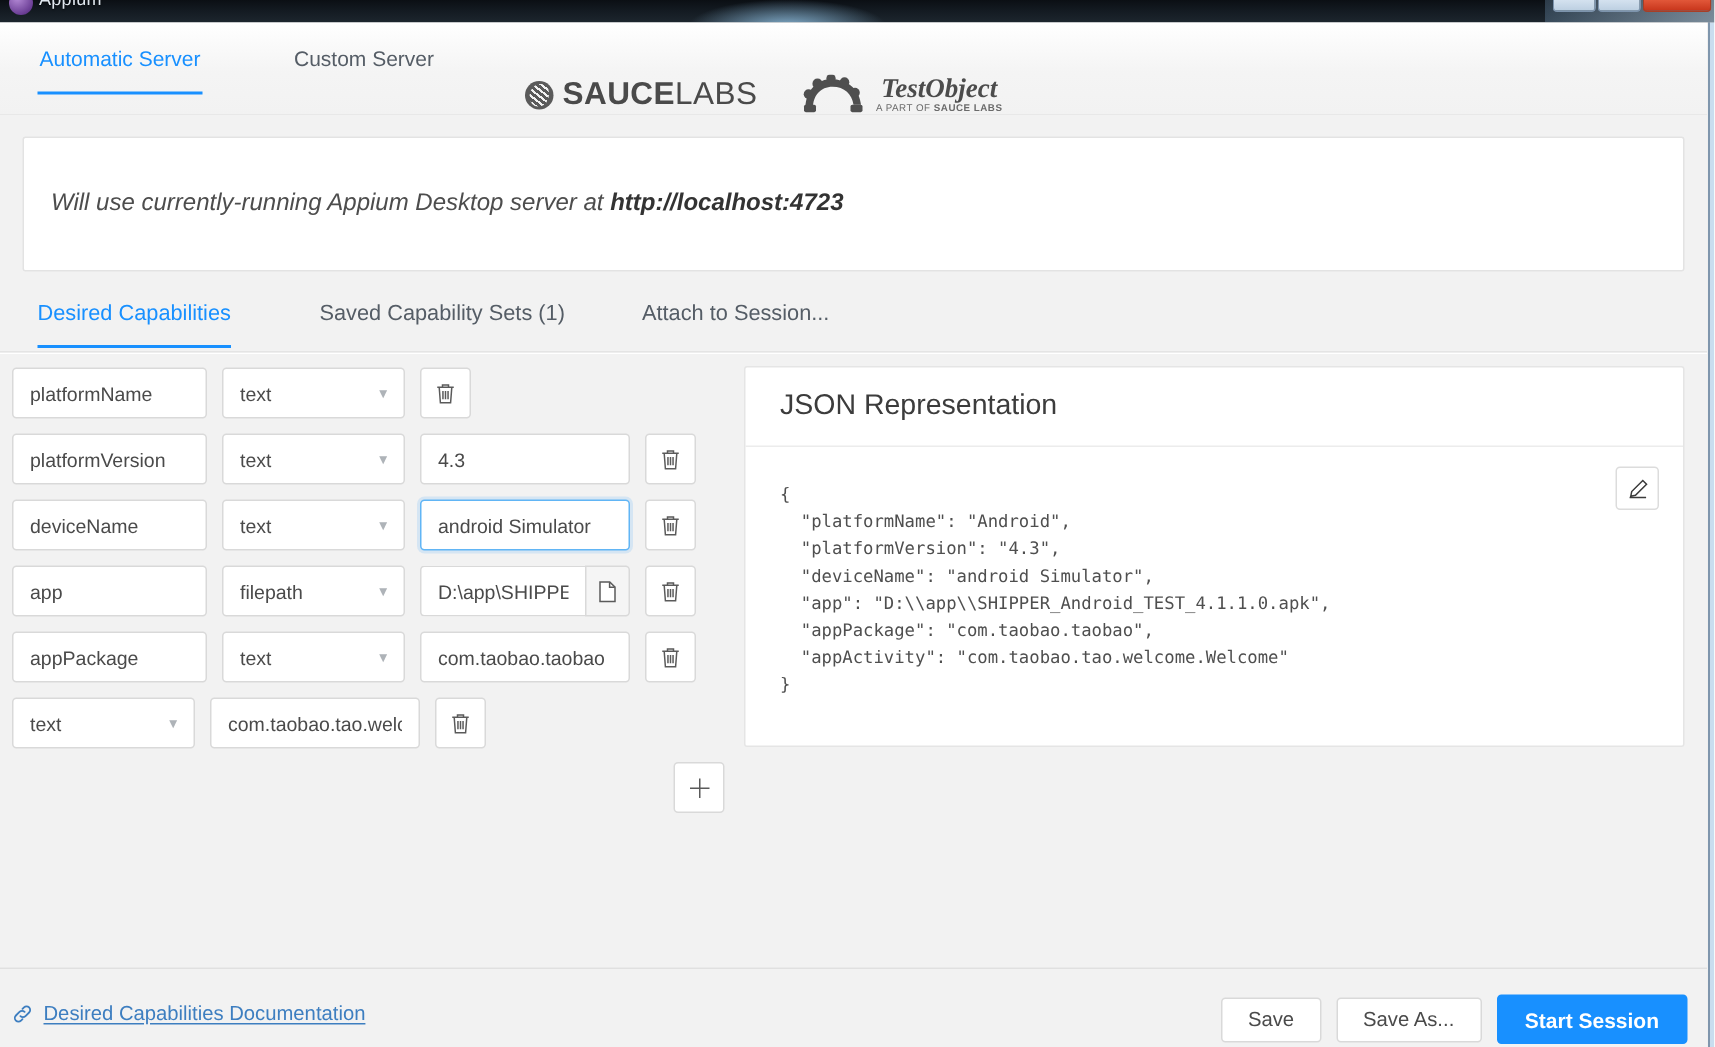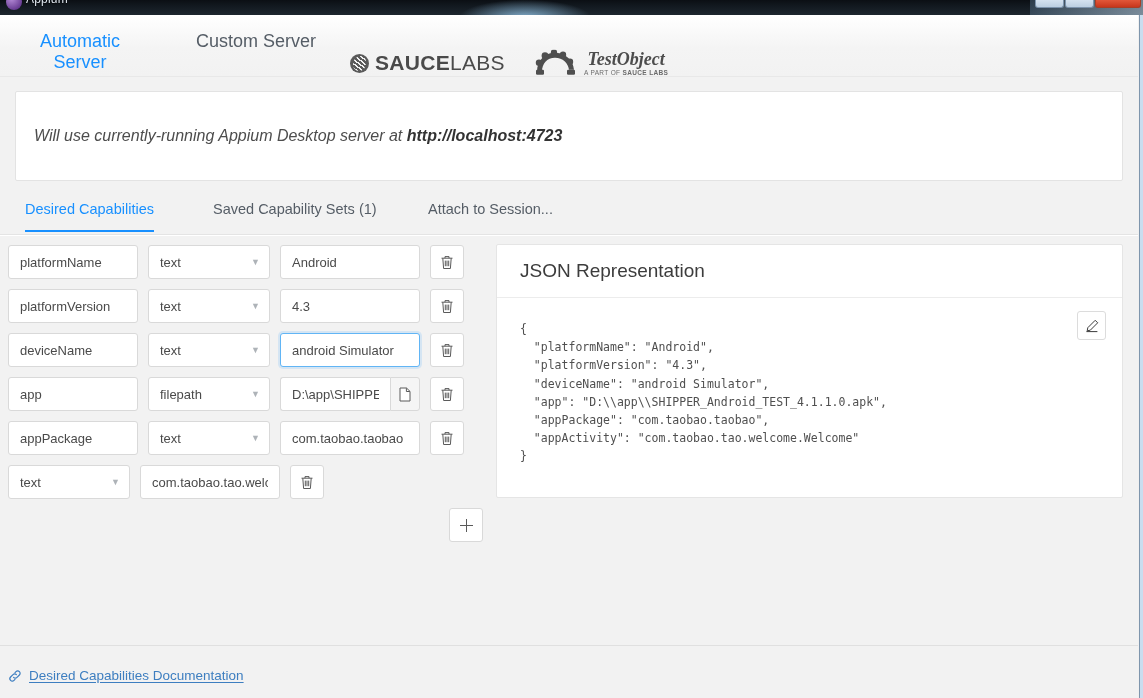--- a/index.html
+++ b/index.html
@@ -62,21 +62,21 @@
   }
 
   
   .server-tabs {
     position: absolute; left: 0; top: 15px; width: 1138px; height: 62px;
     background: linear-gradient(to bottom, #ffffff, #f4f4f4 55%, #f2f2f2);
     border-bottom: 1px solid #e8e8e8;
   }
   .stab {
     position: absolute; top: 16px;
-    font-size: 18px; color: #555d66;
+    font-size: 14px; color: #555d66;
     padding-bottom: 16px;
     cursor: default;
   }
   .stab.active { color: #1890ff; }
   .stab.active::after {
     content: ""; position: absolute; left: 0; right: 0; bottom: 0;
     height: 2px; background: #1890ff;
   }
   .stab-1 { left: 25px; width: 110px; text-align: center; }
   .stab-2 { left: 196px; }
@@ -353,23 +353,20 @@
 
     <div class="caps">
 
       <div class="cap-row">
         <div class="fld name">
           <span class="txt">platformName</span>
         </div>
         <div class="fld type">
           <span class="txt">text</span>
           <span class="caret">▼</span>
-        </div>
-        <div class="fld value">
-          <span class="txt">Android</span>
         </div>
         <div class="icon-btn">
           <svg width="14" height="15" viewBox="0 0 14 15">
               <g fill="none" stroke="#5a5a5a" stroke-width="1">
                 <path d="M1.5 3.2h11M5 3.2V1.6h4v1.6M2.8 3.2l.8 10.3h6.8l.8-10.3M5.3 5.6v5.6M7 5.6v5.6M8.7 5.6v5.6"></path>
               </g>
             </svg>
         </div>
       </div>
 
@@ -510,15 +507,26 @@
   <div class="footer">
     <div class="doc-link">
       <svg width="14" height="14" viewBox="0 0 14 14">
         <g fill="none" stroke="#3d7ec0" stroke-width="1.2" stroke-linecap="round">
           <path d="M5.6 8.4a2.4 2.4 0 0 0 3.4 0l2.4-2.4a2.4 2.4 0 0 0-3.4-3.4l-1 1"></path>
           <path d="M8.4 5.6a2.4 2.4 0 0 0-3.4 0L2.6 8a2.4 2.4 0 0 0 3.4 3.4l1-1"></path>
         </g>
       </svg>
       <span class="lbl">Desired Capabilities Documentation</span>
     </div>
+    <div class="btns">
+      <div class="btn ghost">
+        <span>Save</span>
+      </div>
+      <div class="btn ghost">
+        <span>Save As...</span>
+      </div>
+      <div class="btn primary">
+        <span>Start Session</span>
+      </div>
+    </div>
   </div>
 
 </div>
 
 </body></html>

